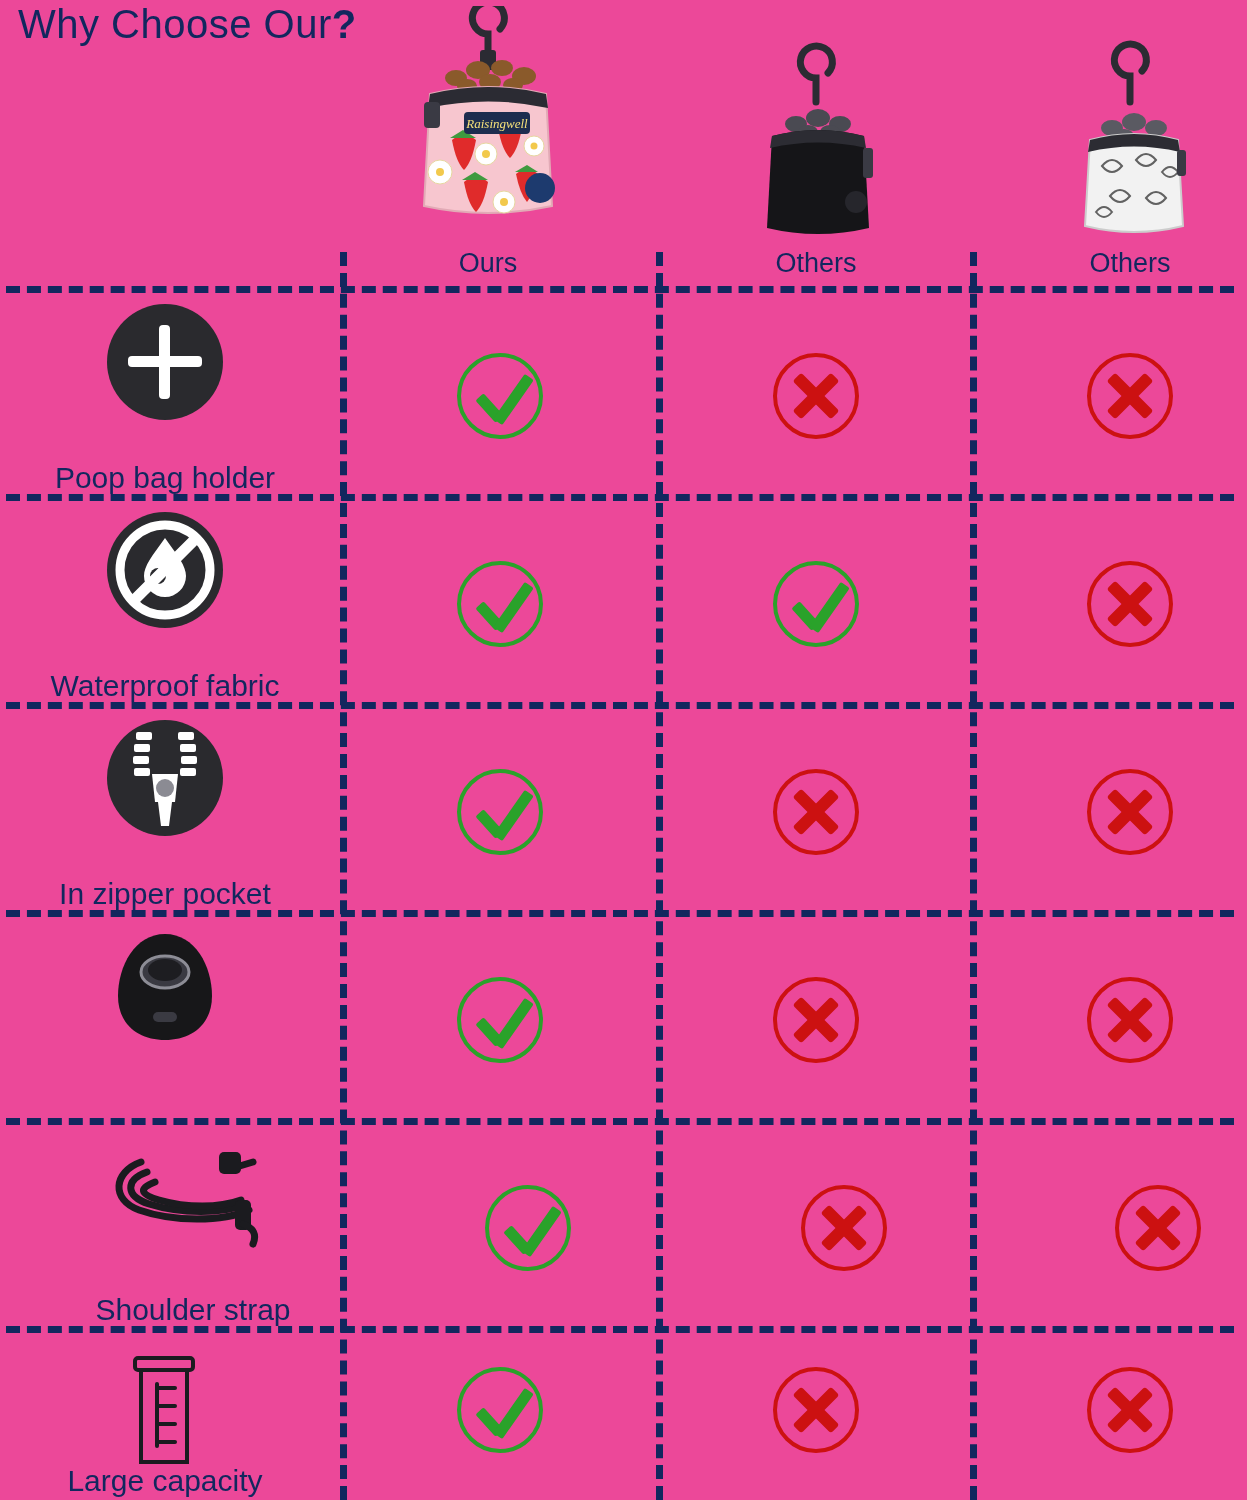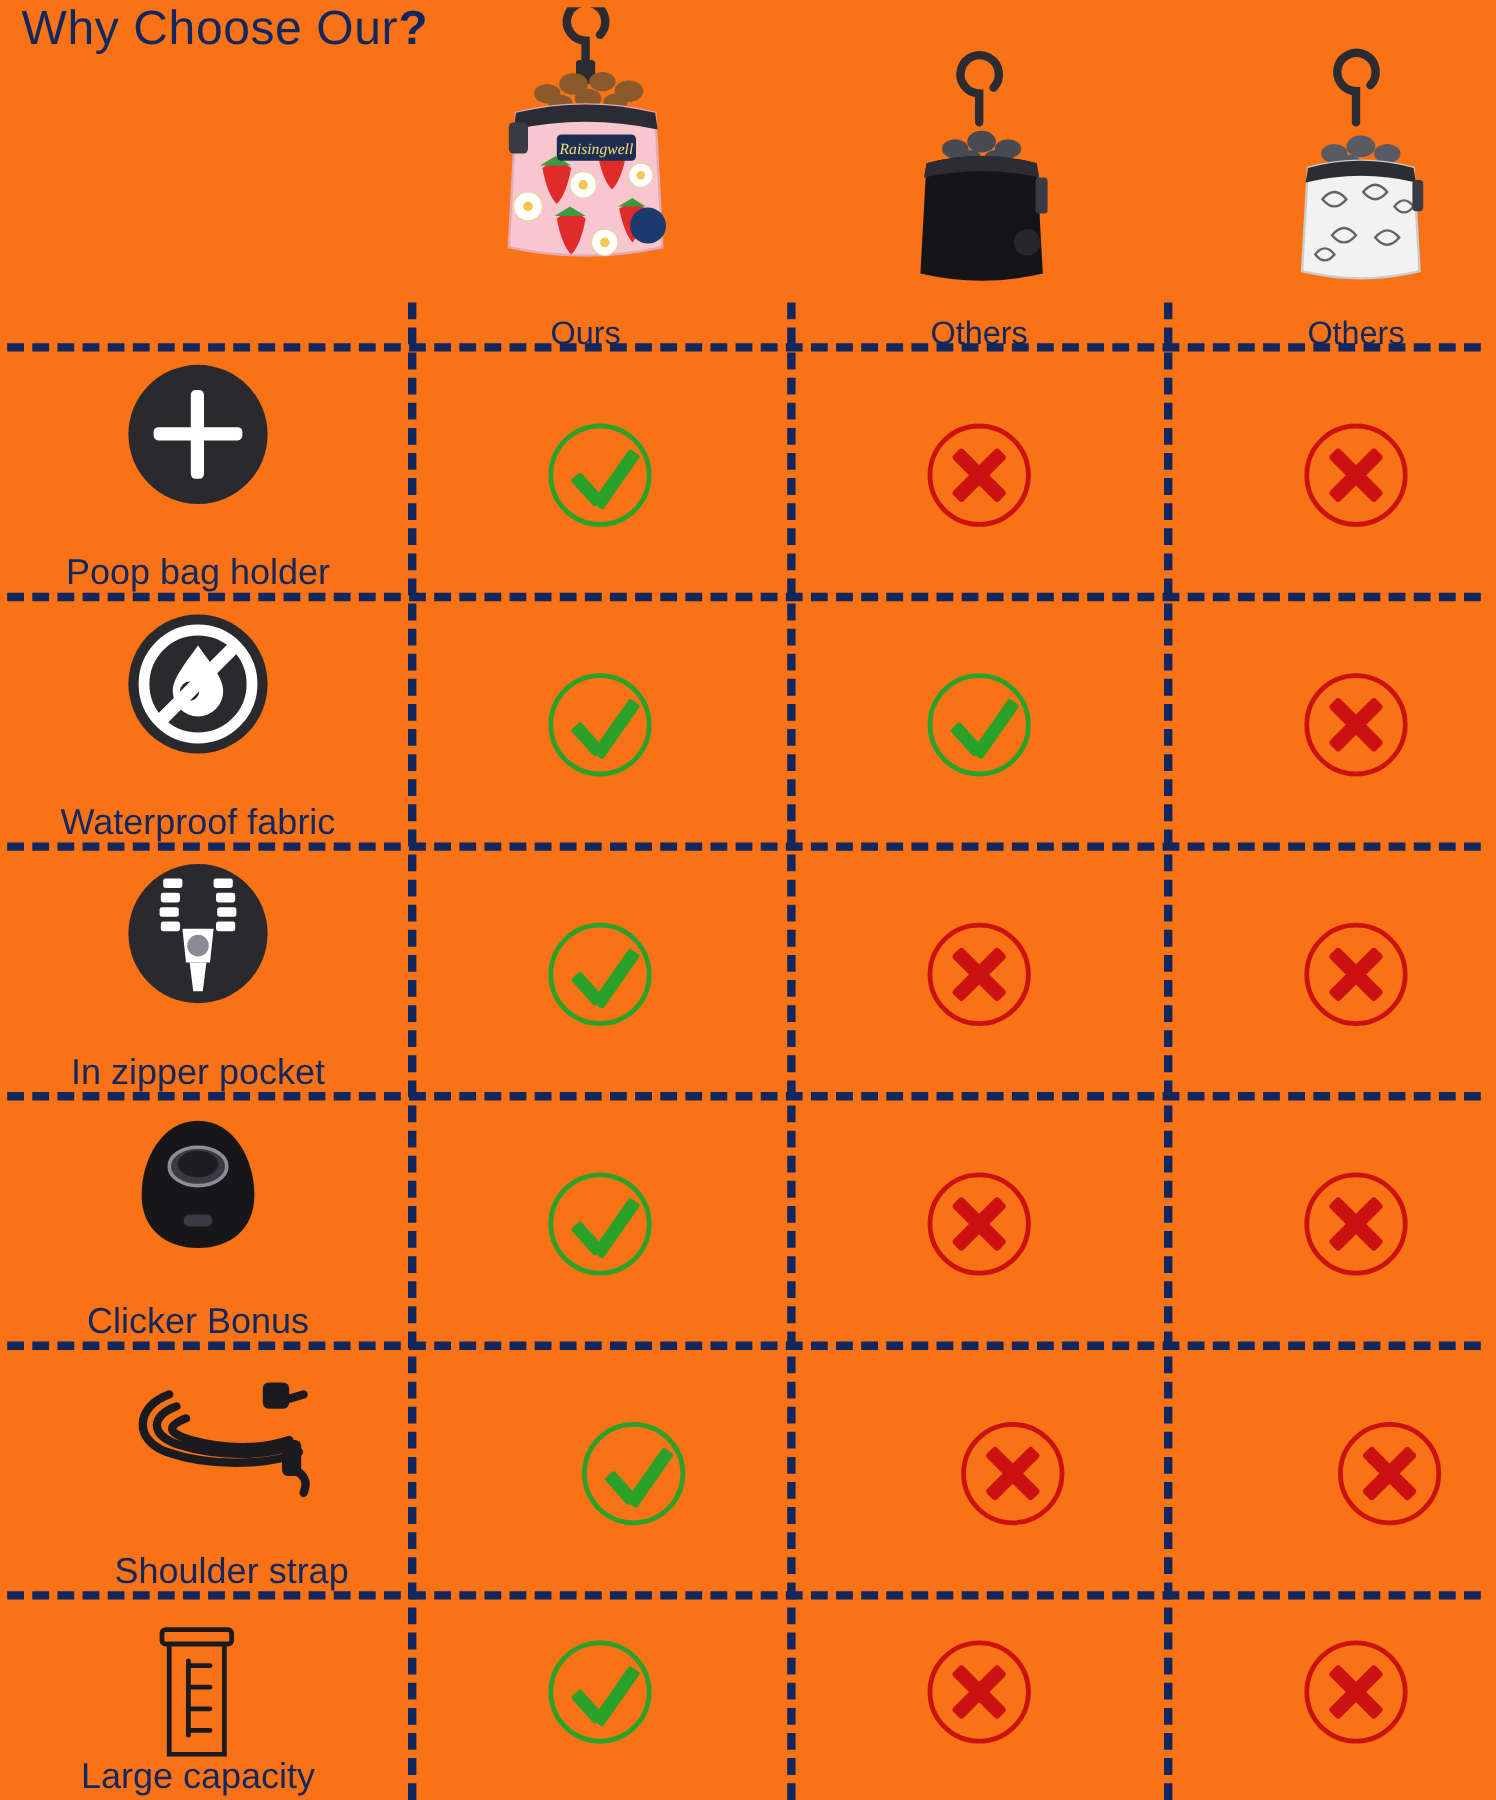--- a/index.html
+++ b/index.html
@@ -7,21 +7,21 @@
     margin: 0; padding: 0;
     width: 1247px; height: 1500px;
     background: #ffffff;
     font-family: "Liberation Sans", sans-serif;
     overflow: hidden;
   }
   .page {
     position: relative;
     width: 1247px;
     height: 1500px;
-    background: #f97316;
+    background: #ec4899;
   }
 
   
   .title {
     position: absolute;
     left: 18px; top: 2px;
     font-size: 40px;
     color: #12275e;
     letter-spacing: 0.5px;
     white-space: nowrap;
@@ -36,21 +36,21 @@
     height: 282px;
   }
   .prod {
     position: absolute;
     text-align: center;
     width: 320px;
   }
   .prod-label {
     font-size: 27px;
     color: #12275e;
-    margin-top: 17px;
+    margin-top: 2px;
   }
   .prod-img {
     position: relative;
     height: 240px;
     width: 320px;
   }
 
   
   .hline {
     position: absolute;
@@ -368,21 +368,20 @@
   <div class="row" style="top:916px;">
     <div class="feature-cell">
       <div class="feature-icon">
         <svg width="130" height="130" viewBox="0 0 130 130">
           <path d="M65 10 C95 10 112 42 112 72 C112 100 92 116 65 116 C38 116 18 100 18 72 C18 42 35 10 65 10z" fill="#171719"></path>
           <ellipse cx="65" cy="48" rx="24" ry="16" fill="#3a3a42" stroke="#8d8d96" stroke-width="3"></ellipse>
           <ellipse cx="65" cy="46" rx="17" ry="11" fill="#1d1d21"></ellipse>
           <rect x="53" y="88" width="24" height="10" rx="5" fill="#3a3a42"></rect>
         </svg>
       </div>
-      <div class="feature-label">Clicker Bonus</div>
     </div>
     <div class="mark c1">
         <div class="check-circle"></div>
       </div>
     <div class="mark c2">
         <div class="cross-circle"></div>
       </div>
     <div class="mark c3">
         <div class="cross-circle"></div>
       </div>

